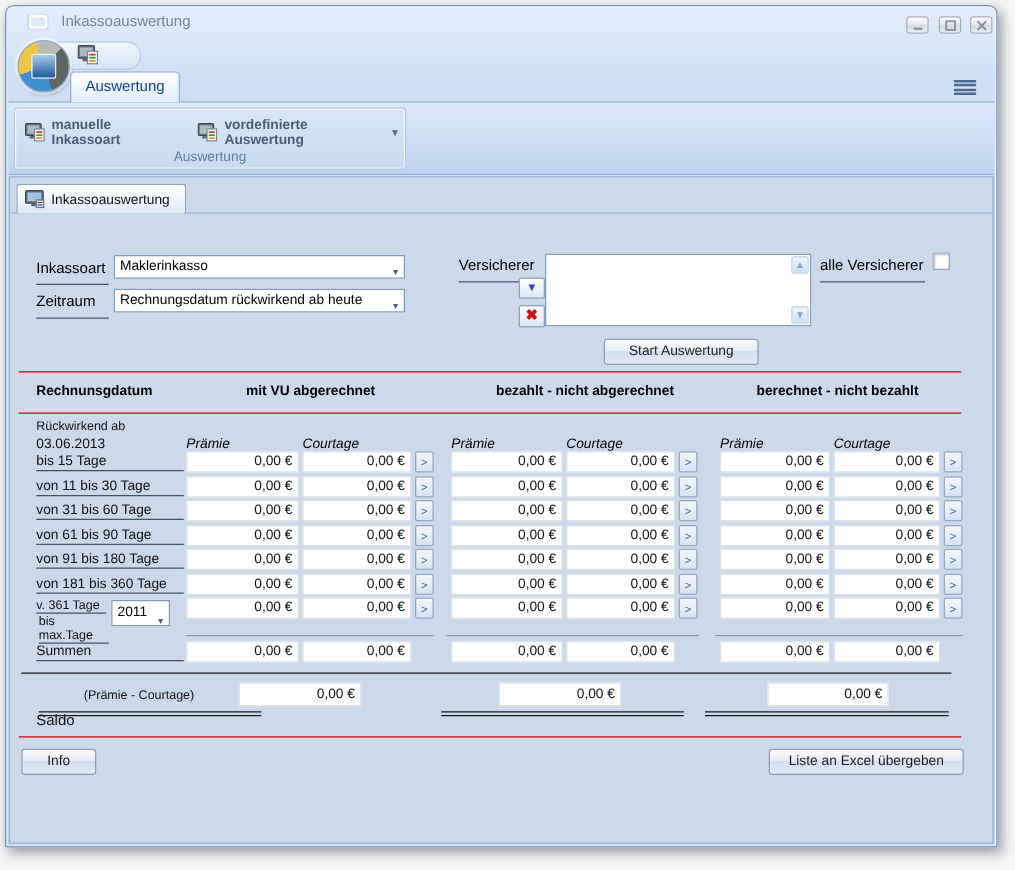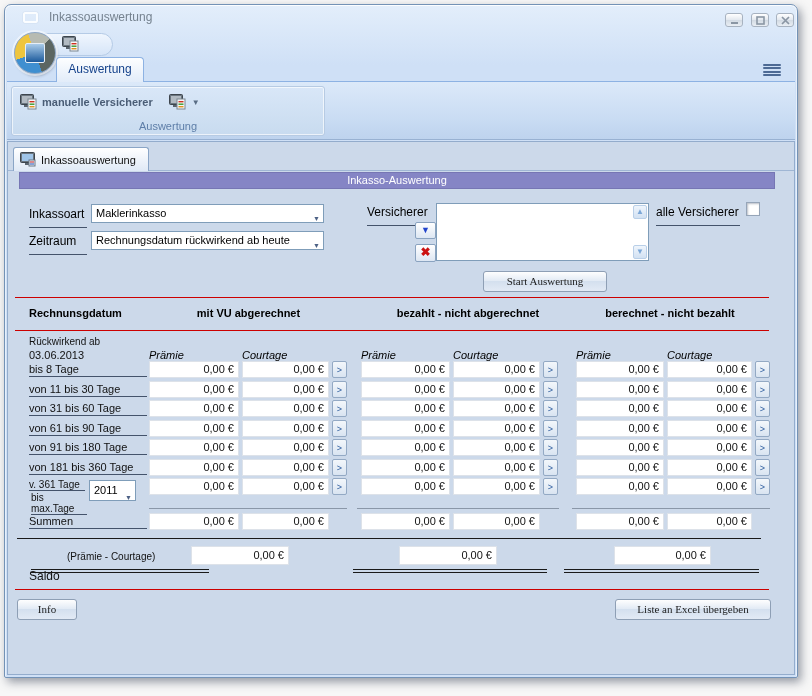--- a/index.html
+++ b/index.html
@@ -55,21 +55,21 @@
   
   .lbl { position:absolute; font-size:12px; color:#000; border-bottom:1px solid #44536b; padding-bottom:6px; }
   .combo { position:absolute; height:19px; background:#fff; border:1px solid #7f9db9; font-size:11px; line-height:17px; padding-left:4px; color:#000; }
   .combo .arr { position:absolute; right:3px; top:5px; font-size:7px; color:#4d6185; }
   .listbox { position:absolute; left:431px; top:198px; width:213px; height:58px; background:#fff; border:1px solid #7f9db9; }
   .scrollbtn { position:absolute; right:1px; width:14px; height:14px; background:linear-gradient(#eff5fc,#d2e1f2); border:1px solid #b9cfe8; border-radius:2px;
     color:#7ba7d7; font-size:8px; line-height:12px; text-align:center; }
   .vbtn { position:absolute; left:410px; width:21px; text-align:center; border:1px solid #8aa3c0; border-radius:2px; background:linear-gradient(#ffffff,#dde7f3); }
   .checkbox { position:absolute; left:741px; top:197px; width:14px; height:14px; background:#fff; border:1px solid #96a5b8; box-shadow:inset 1px 1px 2px rgba(100,110,130,.45); }
   .btn { position:absolute; background:linear-gradient(#fefefe,#e3ebf5 45%,#d3dfee 46%,#e2eaf5); border:1px solid #8e9fb5; border-radius:3px;
-    font-size:11px; color:#1c1c1c; text-align:center; font-family:Liberation Serif, serif; }
+    font-size:11px; color:#1c1c1c; text-align:center; font-family:Liberation Sans, sans-serif; }
 
   
   .redline { position:absolute; left:10px; width:754px; border-top:1px solid #cc0000; }
   .blackline { position:absolute; left:12px; width:744px; border-top:1px solid #1a1a1a; }
   .hdr { position:absolute; top:302px; font-weight:bold; font-size:11px; color:#000; }
   .ctr { text-align:center; }
   .subhdr { position:absolute; top:344px; font-size:11px; text-align:left; color:#000;font-style:italic; }
   .cell { position:absolute; height:17px; background:#fff; border:1px solid #dde2e9; font-size:11px; line-height:14px; text-align:right; padding-right:4px; }
   .dbtn { position:absolute; width:15px; height:17px; background:linear-gradient(#f3f7fb,#d9e4f1); border:1px solid #93a9c4; border-radius:2px;
     color:#2d5c9e; font-size:9px; line-height:14px; text-align:center; font-family:"Liberation Sans", sans-serif; padding:0; }
@@ -144,53 +144,53 @@
           <div class="ribbon-btn">
             <svg width="17" height="16" viewBox="0 0 17 16">
               <rect x="0.5" y="0.5" width="13" height="10" rx="1" fill="#6b7680" stroke="#3d454d"></rect>
               <rect x="2" y="2" width="10" height="7" fill="#b2bac2"></rect>
               <rect x="4" y="11" width="5" height="2" fill="#5a646e"></rect>
               <rect x="8" y="5" width="8" height="10" fill="#f5f7f9" stroke="#7a8690"></rect>
               <rect x="9.5" y="7" width="5" height="1.4" fill="#d03020"></rect>
               <rect x="9.5" y="9.5" width="5" height="1.4" fill="#3a9a30"></rect>
               <rect x="9.5" y="12" width="5" height="1.4" fill="#e09020"></rect>
             </svg>
-            <span>manuelle Versicherer</span>
+            <span>manuelle Inkassoart</span>
           </div>
           <div class="ribbon-btn">
             <svg width="17" height="16" viewBox="0 0 17 16">
               <rect x="0.5" y="0.5" width="13" height="10" rx="1" fill="#6b7680" stroke="#3d454d"></rect>
               <rect x="2" y="2" width="10" height="7" fill="#b2bac2"></rect>
               <rect x="4" y="11" width="5" height="2" fill="#5a646e"></rect>
               <rect x="8" y="5" width="8" height="10" fill="#f5f7f9" stroke="#7a8690"></rect>
               <rect x="9.5" y="7" width="5" height="1.4" fill="#d03020"></rect>
               <rect x="9.5" y="9.5" width="5" height="1.4" fill="#3a9a30"></rect>
               <rect x="9.5" y="12" width="5" height="1.4" fill="#e09020"></rect>
             </svg>
+            <span>vordefinierte Auswertung</span>
             <span class="caret">▼</span>
           </div>
         </div>
         <div class="ribbon-group-label">Auswertung</div>
       </div>
     </div>
 
     <div class="main-bg"></div>
     <div class="tabline"></div>
     <div class="doc-tab">
       <svg width="16" height="15" viewBox="0 0 16 15">
         <rect x="0.5" y="0.5" width="14" height="10" rx="1" fill="#6b7680" stroke="#3d454d"></rect>
         <rect x="2" y="2" width="11" height="7" fill="#9fc4e8"></rect>
         <rect x="5" y="11" width="5" height="2" fill="#5a646e"></rect>
         <rect x="9" y="8" width="6" height="6" fill="#e8eef4" stroke="#6a7684"></rect>
         <rect x="10" y="9.5" width="4" height="1" fill="#cc2222"></rect>
         <rect x="10" y="11.5" width="4" height="1" fill="#2255bb"></rect>
       </svg>
       <span>Inkassoauswertung</span>
     </div>
-    <div class="purple-bar">Inkasso-Auswertung</div>
 
     <div class="lbl" style="left:24px;top:202px;width:58px">Inkassoart</div>
     <div class="combo" style="left:86px;top:199px;width:233px">
       <span>Maklerinkasso</span>
       <span class="arr">▼</span>
     </div>
     <div class="lbl" style="left:24px;top:229px;width:58px">Zeitraum</div>
     <div class="combo" style="left:86px;top:226px;width:233px">
       <span>Rechnungsdatum rückwirkend ab heute</span>
       <span class="arr">▼</span>
@@ -221,21 +221,21 @@
     <div class="small" style="position:absolute;left:24px;top:331px">Rückwirkend ab</div>
     <div style="position:absolute;left:24px;top:344px">03.06.2013</div>
 
     <div class="subhdr sh1">Prämie</div>
     <div class="subhdr sh2">Courtage</div>
     <div class="subhdr sh3">Prämie</div>
     <div class="subhdr sh4">Courtage</div>
     <div class="subhdr sh5">Prämie</div>
     <div class="subhdr sh6">Courtage</div>
 
-    <div class="row-label r0">bis 8 Tage</div>
+    <div class="row-label r0">bis 15 Tage</div>
     <div class="cell c1p r0">0,00 €</div>
     <div class="cell c1c r0">0,00 €</div>
     <button class="dbtn b1 r0">&gt;</button>
     <div class="cell c2p r0">0,00 €</div>
     <div class="cell c2c r0">0,00 €</div>
     <button class="dbtn b2 r0">&gt;</button>
     <div class="cell c3p r0">0,00 €</div>
     <div class="cell c3c r0">0,00 €</div>
     <button class="dbtn b3 r0">&gt;</button>
 

